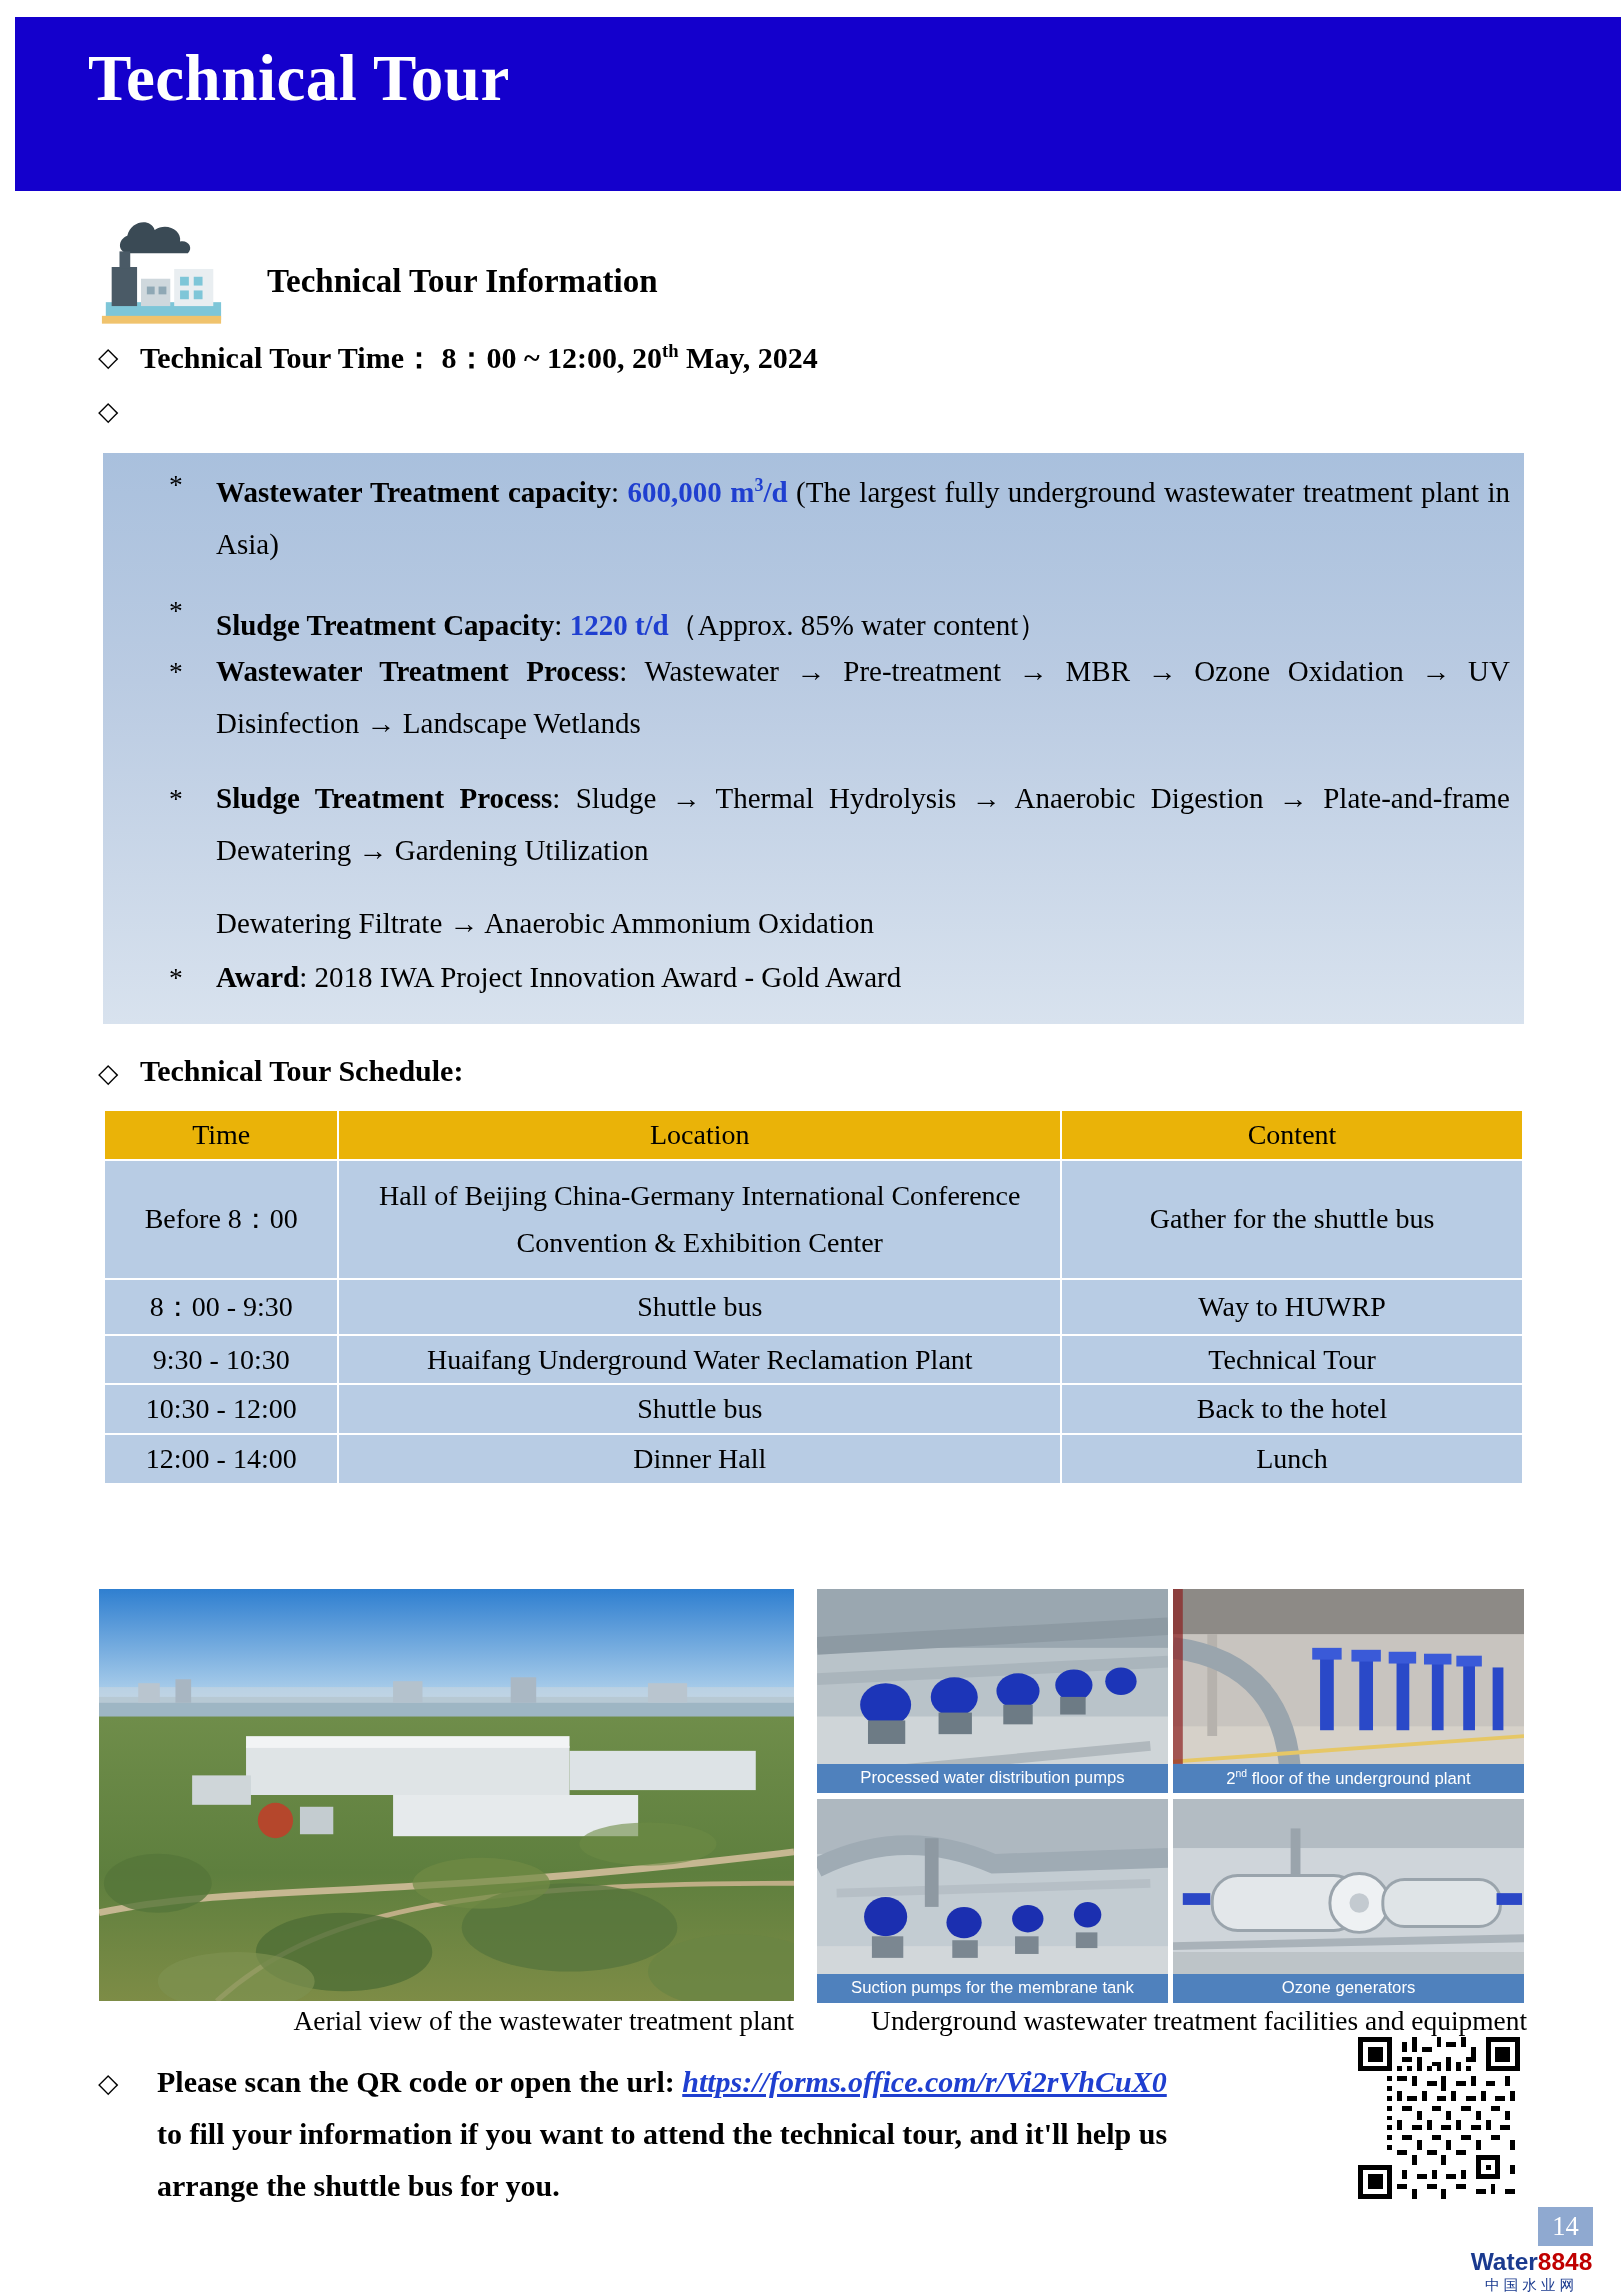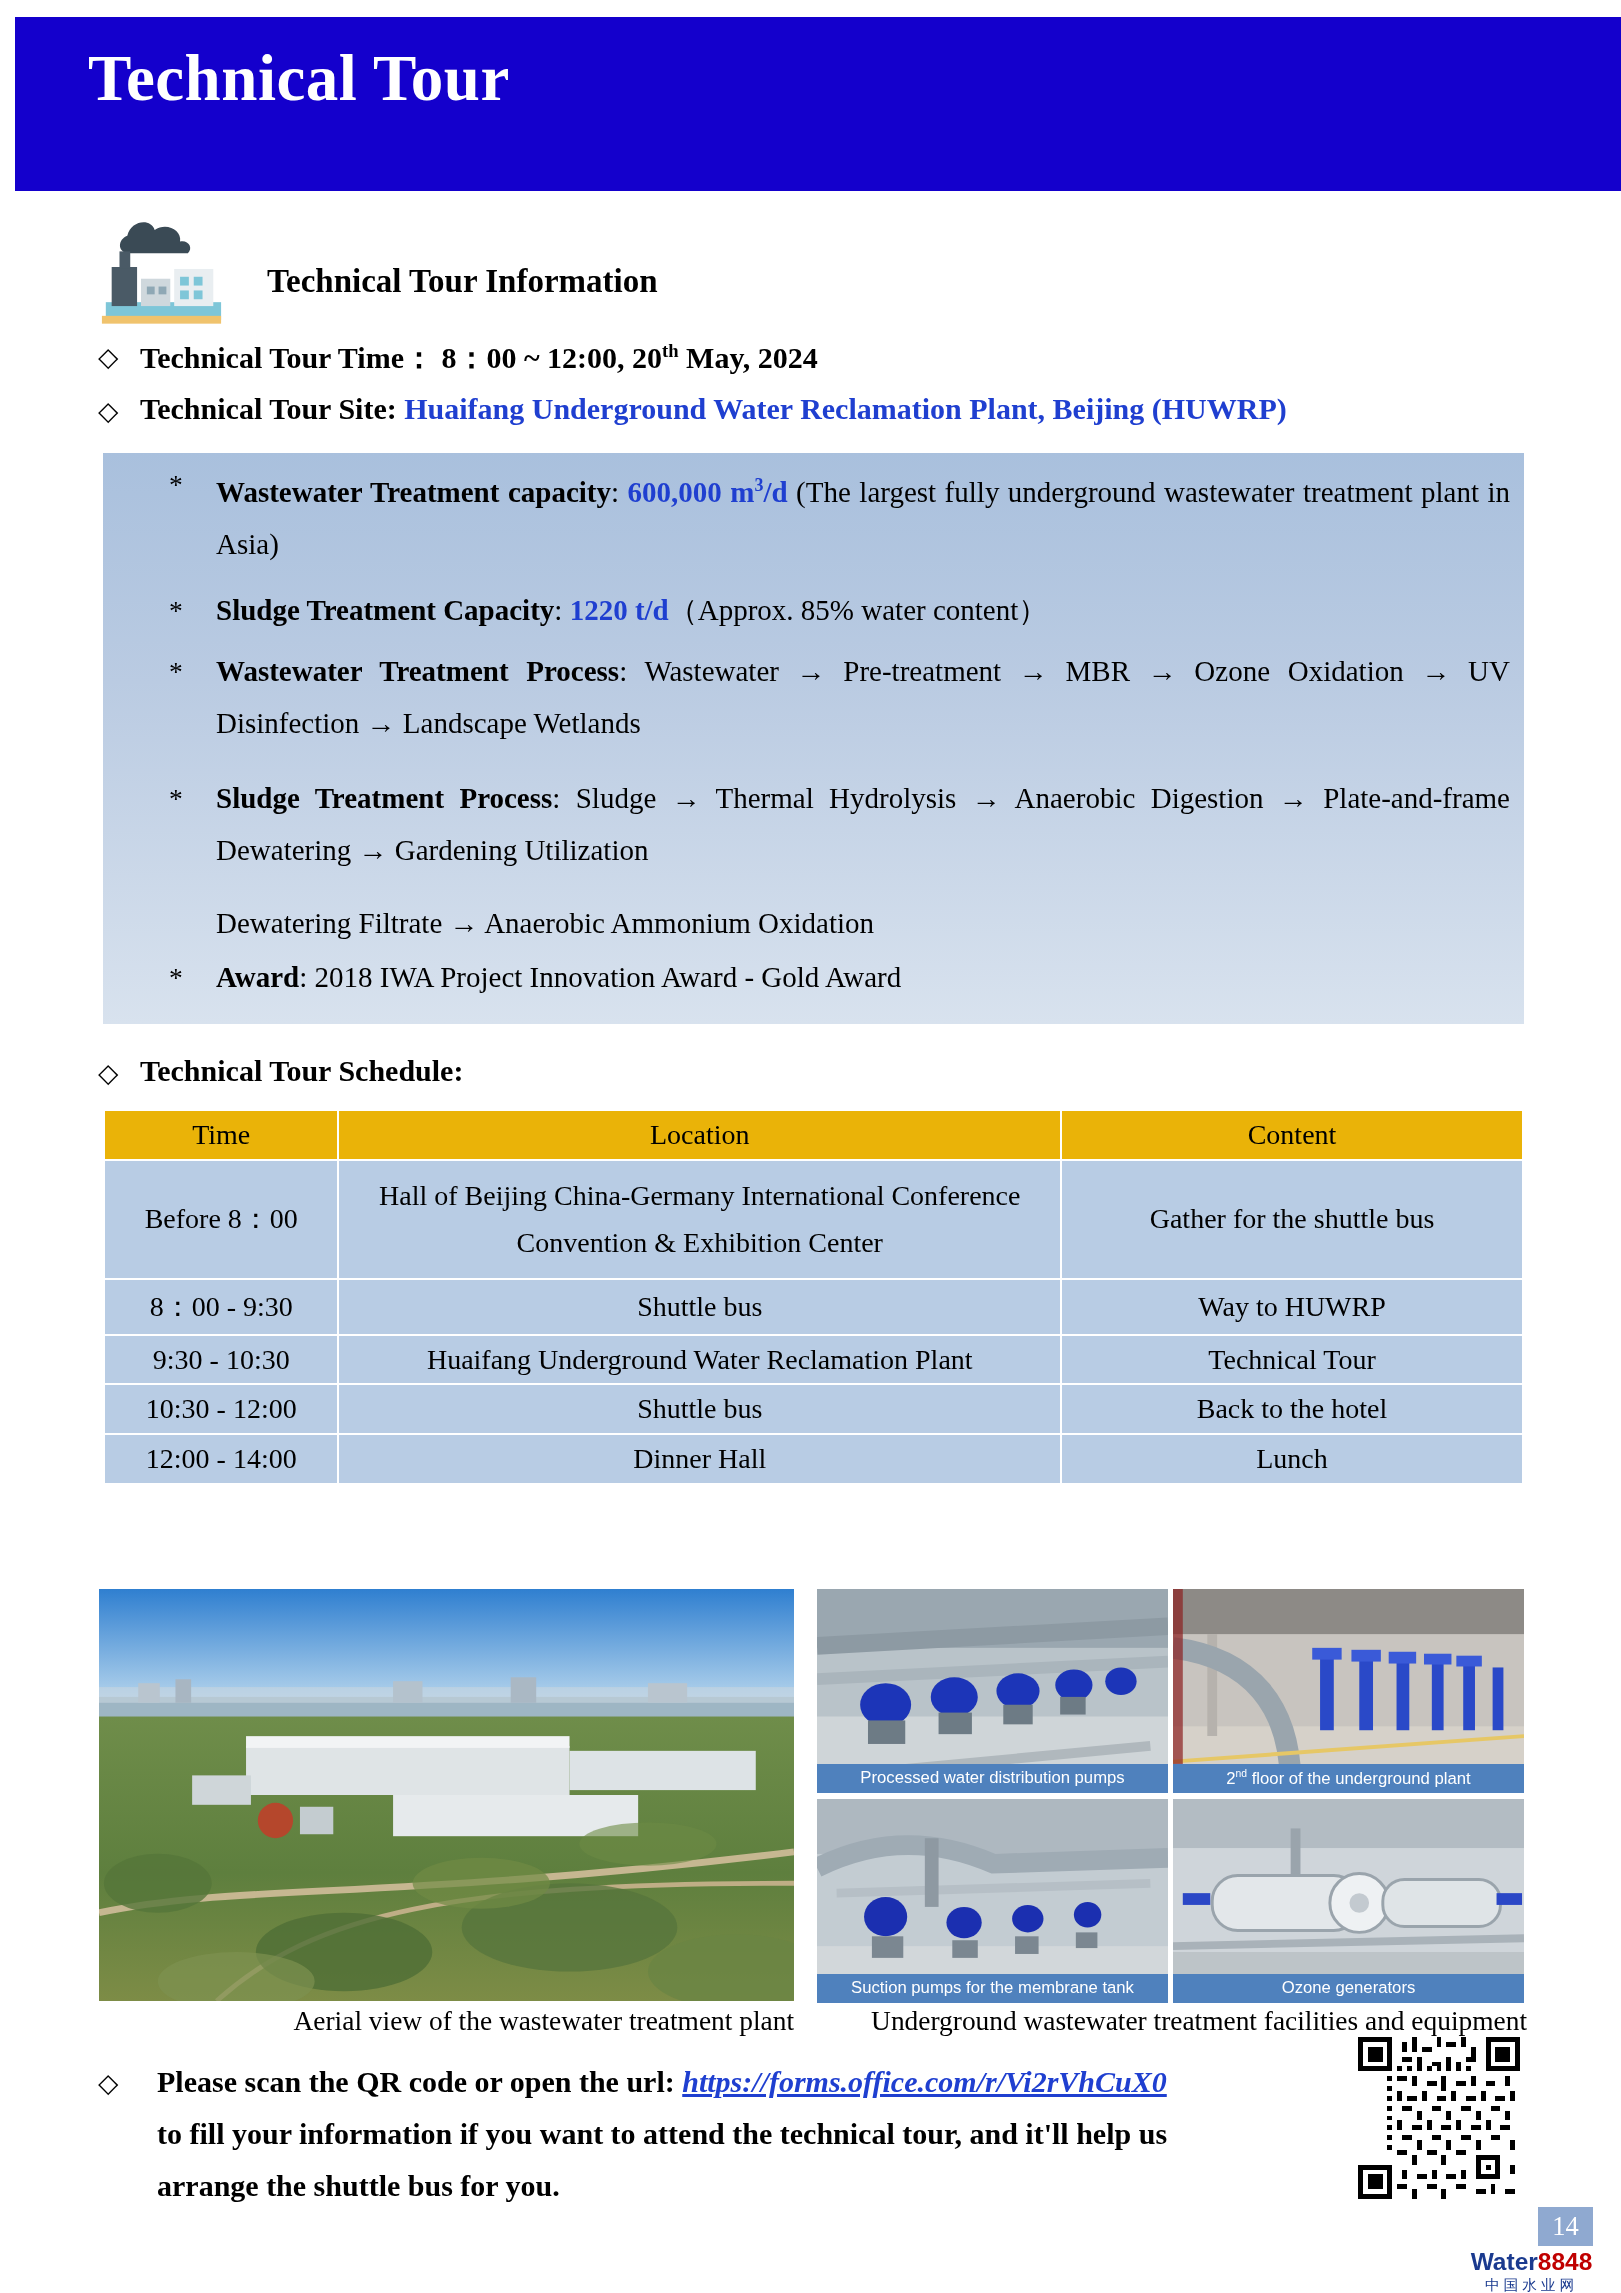--- a/index.html
+++ b/index.html
@@ -239,35 +239,31 @@
   <div class="diamond-row" style="left:98px; top:338px; width:1421px;">
     <span class="diamond">◇</span>
     <span class="bold-txt">
       <span>Technical Tour Time</span><span>：</span>
       <span>8：00 ~ 12:00, 20</span><sup>th</sup><span> May, 2024</span>
     </span>
   </div>
 
   <div class="diamond-row" style="left:98px; top:392px; width:1451px;">
     <span class="diamond">◇</span>
-    <span class="bold-txt">
-      <span>Technical Tour Site</span><span>:</span>
-      <span class="blue">Huaifang Underground Water Reclamation Plant, Beijing (HUWRP)</span>
-    </span>
   </div>
 
   <div class="infobox"></div>
 
   <span class="star" style="left:169px; top:470px;">*</span>
   <div class="ibullet" style="left:216px; top:459px; width:1294px;">
     <span class="ibold">Wastewater  Treatment  capacity</span><span>: </span><span class="blue ibold">600,000  m</span><sup class="blue ibold">3</sup><span class="blue ibold">/d</span><span> (The  largest  fully  underground  wastewater treatment plant in Asia)</span>
   </div>
 
   <span class="star" style="left:169px; top:596px;">*</span>
-  <div class="ibullet" style="left:216px; top:584px; width:1294px;">
+  <div class="ibullet" style="left:216px; top:599px; width:1294px;">
     <span class="ibold">Sludge Treatment Capacity</span><span>: </span><span class="blue ibold">1220 t/d</span><span>（Approx. 85% water content）</span>
   </div>
 
   <span class="star" style="left:169px; top:657px;">*</span>
   <div class="ibullet" style="left:216px; top:645px; width:1294px;">
     <span class="ibold">Wastewater Treatment Process</span><span>: </span><span> Wastewater → Pre-treatment → MBR → Ozone Oxidation → UV Disinfection → Landscape Wetlands</span>
   </div>
 
   <span class="star" style="left:169px; top:784px;">*</span>
   <div class="ibullet" style="left:216px; top:772px; width:1294px;">

